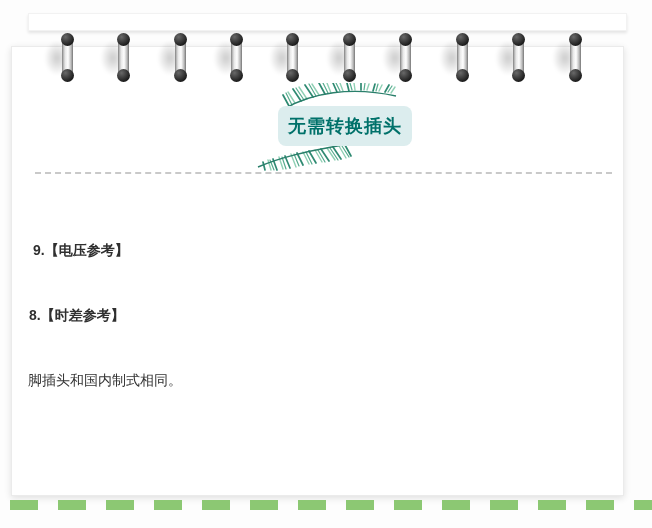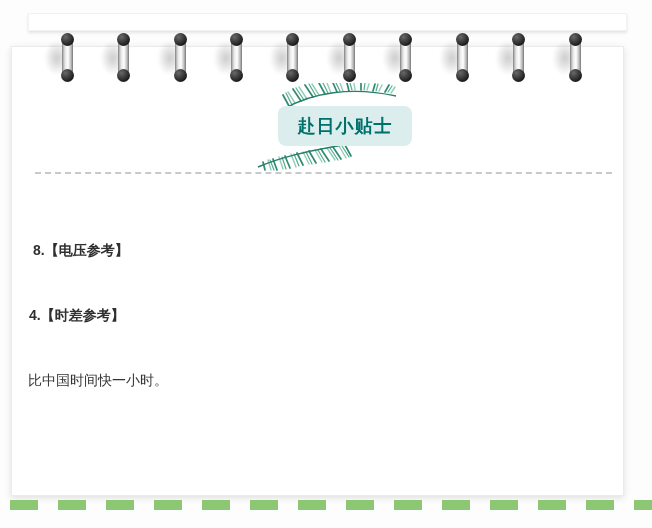--- a/index.html
+++ b/index.html
@@ -152,29 +152,29 @@
     <path d="M3,26 C30,10 70,3 115,13" stroke="#2a7f6b" stroke-width="1.4" fill="none"></path>
   </svg>
   <svg class="leaf leaf-bottom" width="102" height="31" viewBox="0 0 102 31">
     <path d="M90,5 L96,16 M78,7 L86,19 M66,9 L74,21 M54,11 L61,23 M42,13 L48,25 M30,16 L35,28 M18,19 L22,30 M8,22 L10,30" stroke="#2f8a72" stroke-width="1.7" stroke-linecap="round" fill="none"></path>
     <path d="M84,6 L91,18 M72,8 L80,20 M60,10 L67,22 M48,12 L54,24 M36,14 L41,27 M24,17 L28,29 M13,20 L16,30" stroke="#8fd0b4" stroke-width="1.4" stroke-linecap="round" fill="none"></path>
     <path d="M87,6 L94,17 M75,8 L83,20 M63,10 L70,22 M51,12 L57,24 M39,14 L44,26 M27,17 L31,29 M15,20 L19,30" stroke="#55ab8d" stroke-width="1.2" stroke-linecap="round" fill="none"></path>
     <path d="M97,3 C70,9 35,13 3,27" stroke="#2a7f6b" stroke-width="1.4" fill="none"></path>
   </svg>
 
   <div class="title-badge">
-    <span>赴日小贴士</span>
+    <span>无需转换插头</span>
   </div>
 
   <div class="divider"></div>
 
   <div class="tips">
-    <div class="line h i18">8.【电压参考】</div>
-    <div class="line h i14">4.【时差参考】</div>
-    <div class="line i13">比中国时间快一小时。</div>
+    <div class="line h i18">9.【电压参考】</div>
+    <div class="line h i14">8.【时差参考】</div>
+    <div class="line i13">脚插头和国内制式相同。</div>
     
     
     
     
     
     
     
   </div>
 
   <div class="bottom-dashes"></div>

